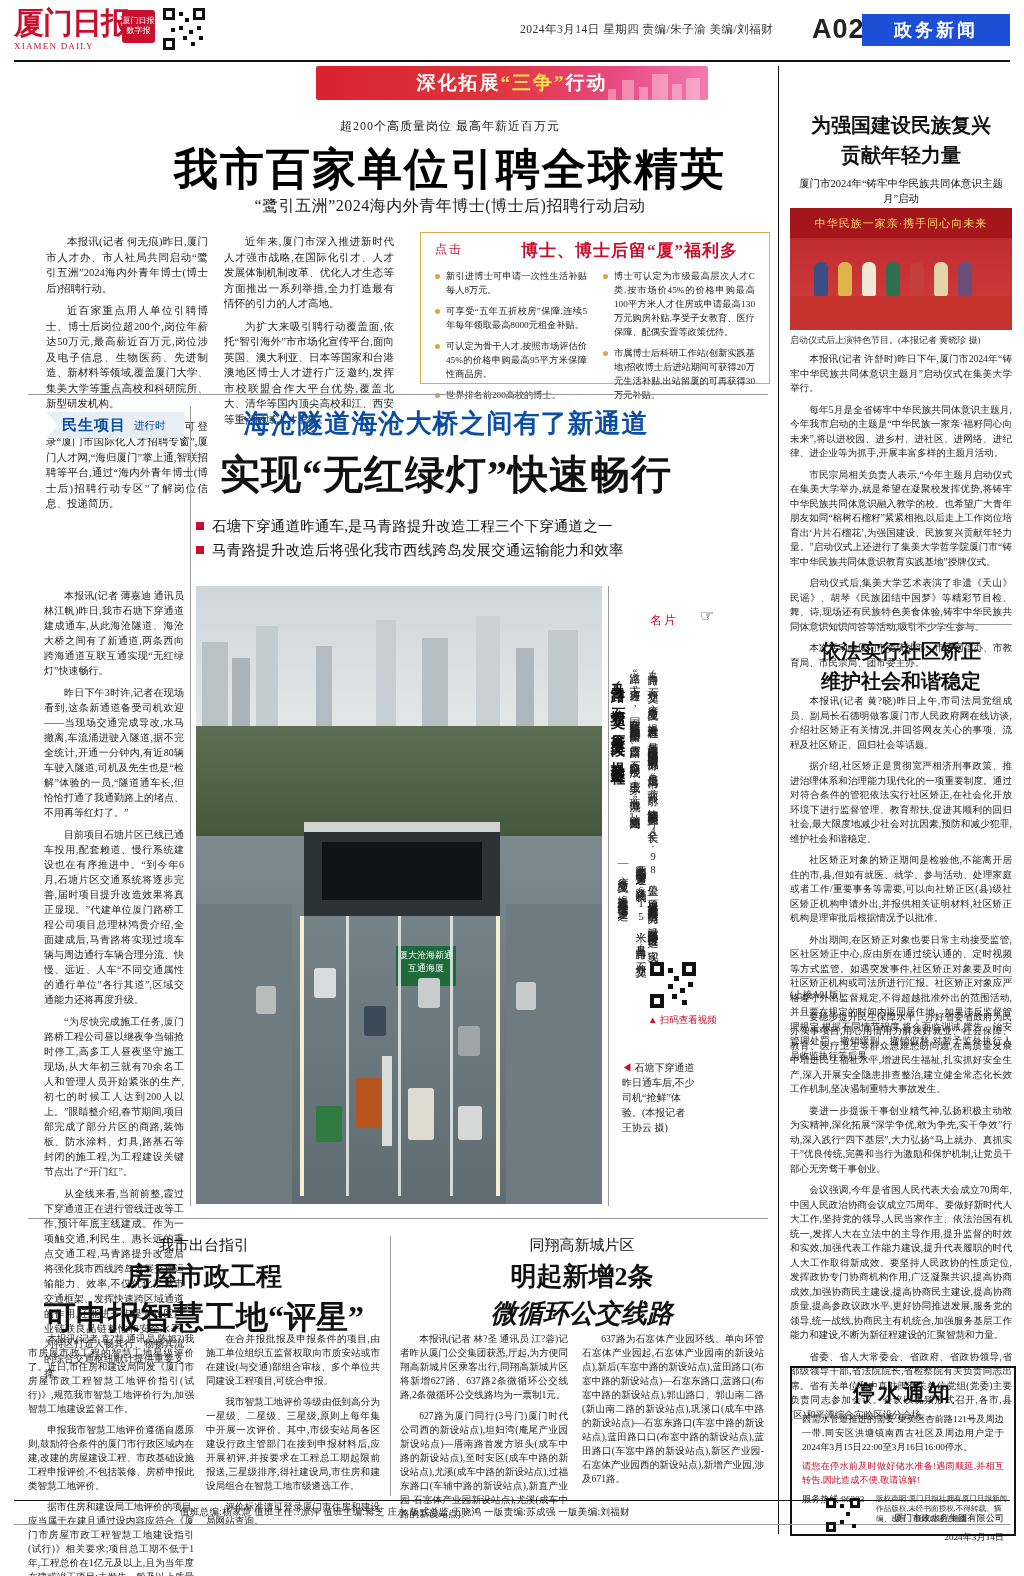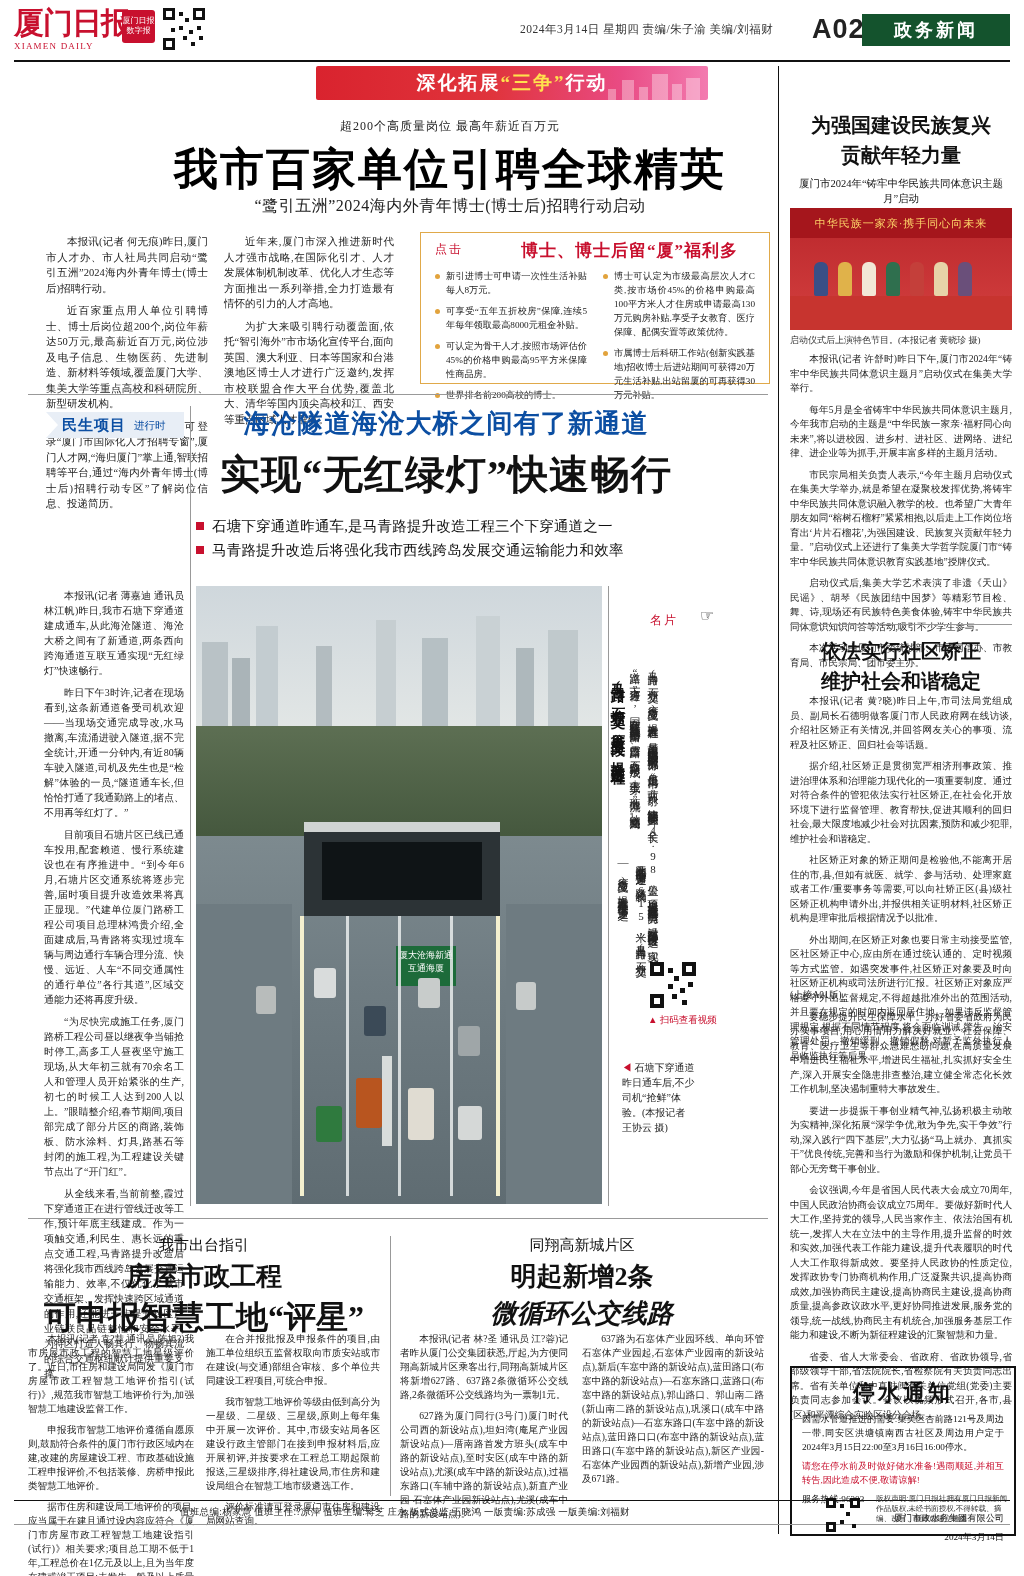--- a/index.html
+++ b/index.html
@@ -16,21 +16,21 @@
   
   .masthead{position:absolute;left:0;top:0;width:1024px;height:62px;}
   .logo{position:absolute;left:14px;top:8px;width:128px;}
   .logo-cn{font-family:"Liberation Serif",serif;font-weight:bold;font-size:30px;color:#c8102e;letter-spacing:-1px;line-height:1;}
   .logo-en{font-size:9px;color:#c8102e;letter-spacing:1.2px;margin-top:3px;}
   .logo-seal{position:absolute;left:122px;top:10px;width:33px;height:33px;background:#c8102e;border-radius:3px;color:#fff;font-size:8px;line-height:10px;text-align:center;padding-top:6px;box-sizing:border-box;}
   .qr-mast{position:absolute;left:163px;top:8px;width:42px;height:42px;}
   .qr-mast .cell{position:absolute;background:#111;}
   .mast-meta{position:absolute;left:520px;top:22px;font-size:11.5px;color:#333;letter-spacing:.5px;}
   .mast-page{position:absolute;left:812px;top:14px;font-size:27px;font-family:"Liberation Sans",sans-serif;color:#222;font-weight:bold;letter-spacing:1px;}
-  .mast-cat{position:absolute;left:862px;top:14px;width:148px;height:32px;background:#14532d;color:#fff;font-size:18px;font-weight:bold;letter-spacing:3px;text-align:center;line-height:32px;}
+  .mast-cat{position:absolute;left:862px;top:14px;width:148px;height:32px;background:#1d4ed8;color:#fff;font-size:18px;font-weight:bold;letter-spacing:3px;text-align:center;line-height:32px;}
   .mast-rule{position:absolute;left:14px;top:60px;width:996px;height:2px;background:#111;}
 
   
   .banner{position:absolute;left:316px;top:66px;width:392px;height:34px;
     background:linear-gradient(90deg,#d9232e 0%,#e0343c 45%,#e94b84 78%,#f37bb0 100%);
     border-radius:2px;overflow:hidden;}
   .banner .sk{position:absolute;bottom:0;background:rgba(255,255,255,.35);}
   .banner-text{position:absolute;left:0;top:0;width:392px;height:34px;line-height:34px;text-align:center;color:#fff;font-size:19px;font-weight:bold;letter-spacing:2px;}
   .banner-text .quote{color:#ffe24d;}
 

